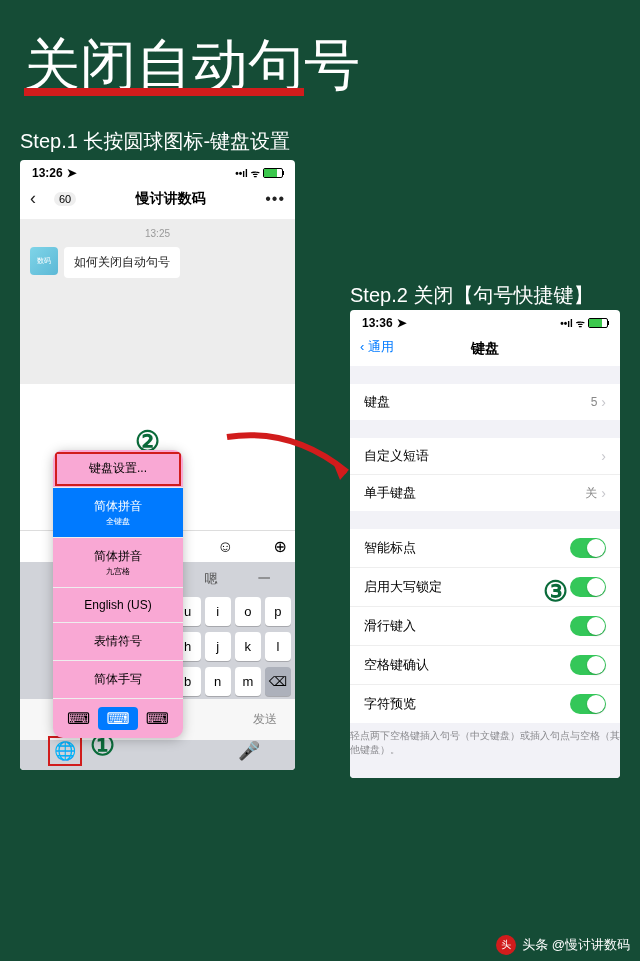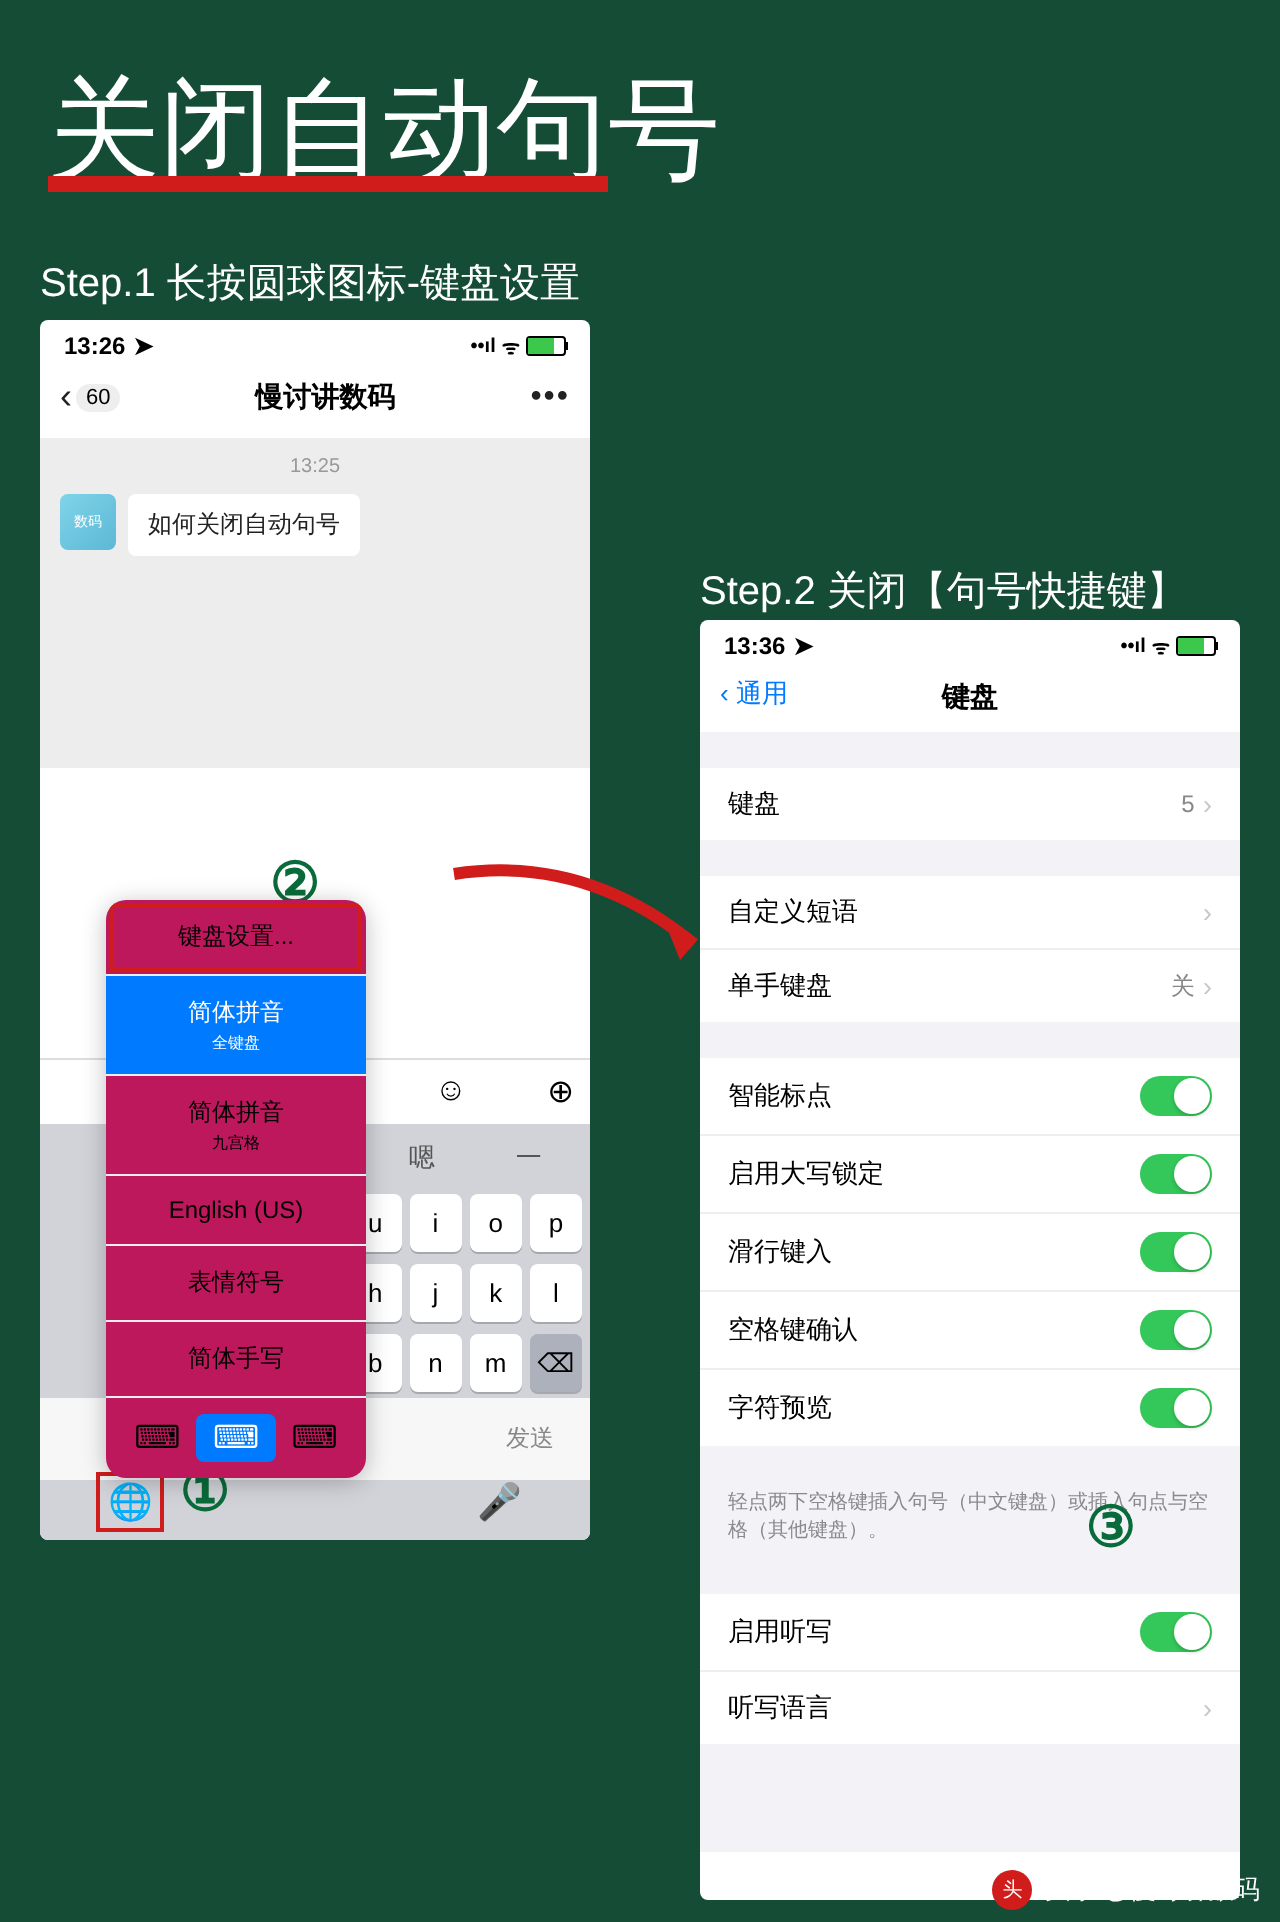--- a/index.html
+++ b/index.html
@@ -5,47 +5,47 @@
 * { margin: 0; padding: 0; box-sizing: border-box; font-family: -apple-system, "Helvetica Neue", Arial, sans-serif; }
 body { width: 640px; height: 961px; background: #154c36; position: relative; overflow: hidden; }
 .title { color: #fff; font-size: 56px; font-weight: 500; position: absolute; top: 28px; left: 24px; }
 .title-underline { position: absolute; top: 88px; left: 24px; width: 280px; height: 8px; background: #d11c1c; }
 .step-label { color: #fff; font-size: 20px; font-weight: 500; position: absolute; }
 .step1-label { top: 128px; left: 20px; }
 .step2-label { top: 282px; left: 350px; }
 
 .phone { background: #fff; position: absolute; border-radius: 4px; overflow: hidden; }
 .phone1 { top: 160px; left: 20px; width: 275px; height: 610px; }
-.phone2 { top: 310px; left: 350px; width: 270px; height: 640px; }
+.phone2 { top: 310px; left: 350px; width: 270px; height: 468px; }
 
 .status-bar { display: flex; justify-content: space-between; padding: 6px 12px 2px; font-size: 12px; font-weight: 600; }
 .status-left { display: flex; gap: 4px; align-items: center; }
 .status-right { display: flex; gap: 3px; align-items: center; font-size: 10px; }
 .battery { width: 20px; height: 10px; border: 1px solid #000; border-radius: 2px; position: relative; }
 .battery::after { content: ''; position: absolute; right: -2px; top: 2px; width: 1px; height: 4px; background: #000; }
 .battery-fill { height: 100%; width: 70%; background: #3cc84d; }
 
 .chat-header { display: flex; align-items: center; padding: 6px 10px 10px; border-bottom: 1px solid #eee; }
 .back-btn { font-size: 18px; color: #222; }
-.badge-60 { font-size: 11px; background: #eee; padding: 1px 5px; border-radius: 8px; margin-left: 2px; }
+.badge-60 { font-size: 11px; background: #eee; padding: 1px 5px; border-radius: 8px; margin-left: 18px; }
 .chat-title { flex: 1; text-align: center; font-size: 14px; font-weight: 700; color: #000; }
 .more-dots { font-size: 16px; color: #222; letter-spacing: 1px; }
 
 .chat-body { background: #ededed; height: 164px; padding-top: 8px; }
 .chat-time { text-align: center; font-size: 10px; color: #999; }
 .msg-row { display: flex; padding: 8px 10px; gap: 6px; }
 .avatar { width: 28px; height: 28px; background: linear-gradient(135deg,#7fd4e8,#5cb8d6); border-radius: 4px; display: flex; align-items: center; justify-content: center; font-size: 7px; color: #fff; }
 .bubble { background: #fff; padding: 7px 10px; border-radius: 4px; font-size: 12px; color: #222; }
 
 .circle-num { position: absolute; font-size: 28px; color: #0a6b3a; font-weight: 700; }
 .circ1 { left: 70px; bottom: 8px; }
 .circ2 { left: 115px; top: 265px; }
 .circ3 { right: 52px; bottom: 170px; }
 
-.popup { position: absolute; top: 290px; left: 33px; width: 130px; background: #be185d; border-radius: 10px; box-shadow: 0 2px 12px rgba(0,0,0,0.25); z-index: 5; overflow: hidden; }
+.popup { position: absolute; top: 290px; left: 33px; width: 130px; background: #f9a8d4; border-radius: 10px; box-shadow: 0 2px 12px rgba(0,0,0,0.25); z-index: 5; overflow: hidden; }
 .popup-item { padding: 10px 0; text-align: center; font-size: 12px; border-bottom: 1px solid #eee; }
 .popup-item.highlight { outline: 2px solid #d11c1c; outline-offset: -4px; }
 .popup-item.sel { background: #007aff; color: #fff; }
 .popup-sub { font-size: 8px; display: block; margin-top: 1px; }
 .popup-bottom { display: flex; justify-content: space-around; padding: 8px 6px; }
 .kb-mode { font-size: 16px; padding: 2px 8px; border-radius: 4px; }
 .kb-mode.active { background: #007aff; color: #fff; }
 
 .keyboard { position: absolute; bottom: 0; left: 0; right: 0; background: #d1d3d9; }
 .kb-toolbar { display: flex; align-items: center; background: #fff; padding: 6px 8px; border-top: 1px solid #ddd; justify-content: flex-end; gap: 40px; }
@@ -72,21 +72,21 @@
 .cell-label { flex: 1; }
 .cell-val { color: #888; font-size: 12px; margin-right: 4px; }
 .chevron { color: #c7c7cc; font-size: 14px; }
 .toggle { width: 36px; height: 20px; border-radius: 10px; position: relative; }
 .toggle.on { background: #34c759; }
 .toggle.off { background: #e9e9eb; }
 .toggle::after { content: ''; position: absolute; top: 1px; width: 18px; height: 18px; background: #fff; border-radius: 50%; box-shadow: 0 1px 2px rgba(0,0,0,0.2); }
 .toggle.on::after { right: 1px; }
 .toggle.off::after { left: 1px; }
 .cell.red-box { outline: 2px solid #d11c1c; outline-offset: -1px; }
-.hint { font-size: 10px; color: #8a8a8e; padding: 6px 14px; line-height: 1.4; margin-top: 16px; }
+.hint { font-size: 10px; color: #8a8a8e; padding: 6px 0; line-height: 1.4; }
 
 .arrow { position: absolute; top: 432px; left: 222px; width: 140px; height: 60px; pointer-events: none; z-index: 20; }
 
 .watermark { position: absolute; bottom: 6px; right: 10px; display: flex; align-items: center; gap: 6px; color: #fff; font-size: 13px; }
 .wm-logo { width: 20px; height: 20px; background: #d11c1c; border-radius: 50%; display: flex; align-items: center; justify-content: center; font-size: 10px; }
 </style>
 </head>
 <body>
 
 <div class="title">关闭自动句号</div>

